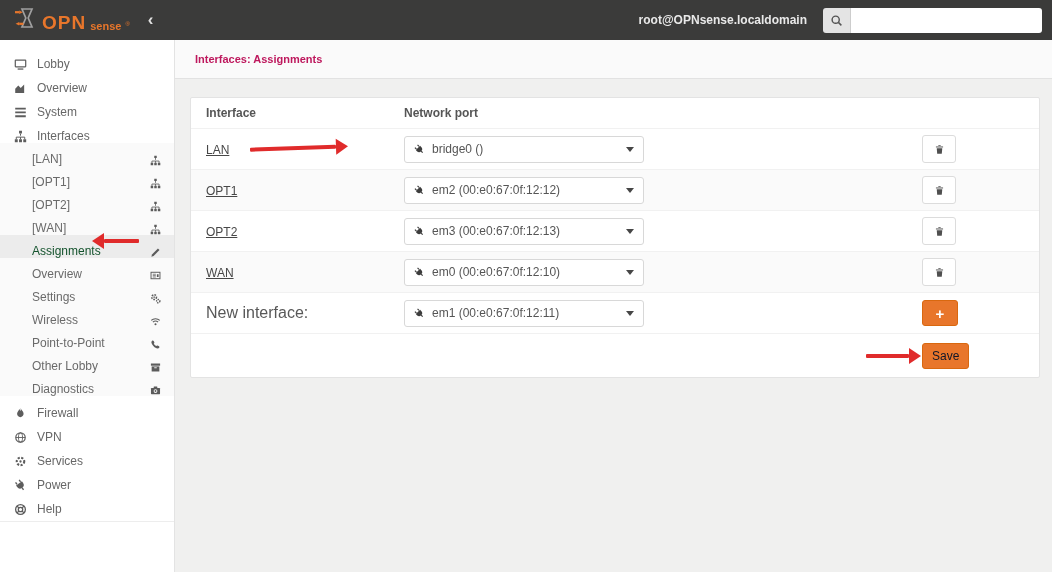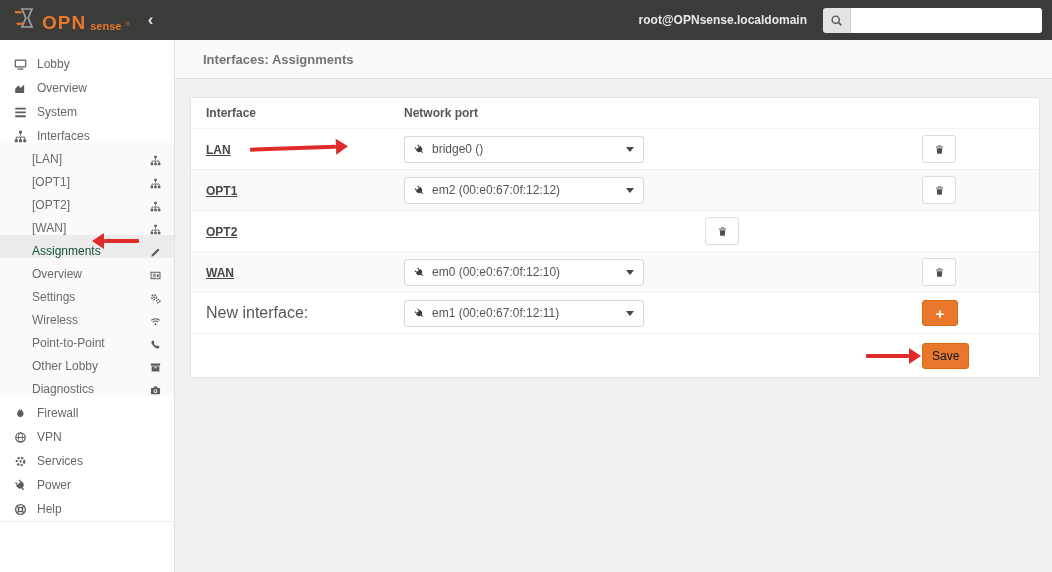--- a/index.html
+++ b/index.html
@@ -36,30 +36,30 @@
   .nico{width:15px;display:flex;justify-content:center;color:#5d5d5d;flex:none;}
   .nico-r{margin-left:auto;color:#5b5b5b;display:flex;flex:none;}
   .nlabel{white-space:nowrap;}
   .sidebar-divider{border-top:1px solid #ededed;margin-top:5px;}
   .i{width:13px;height:13px;display:block;}
   .i-sm{width:11px;height:11px;display:block;}
 
   
   .titlebar{height:39px;background:#fafafa;border-bottom:1px solid #e2e2e2;
             display:flex;align-items:center;padding-left:16px;flex:none;}
-  .titlebar h1{margin:12px;font-size:13px;font-weight:bold;color:#737373;}
+  .titlebar h1{margin:4px;font-size:11px;font-weight:bold;color:#be185d;}
   .content{flex:1;padding:18px 12px 0 15px;}
   .card{background:#fff;border:1px solid #e3e3e3;border-radius:2px;width:850px;}
 
   .trow{display:grid;grid-template-columns:160px 263px 1fr 117px;align-items:center;
         padding-left:15px;min-height:41px;border-top:1px solid #f1f1f1;gap:38px;}
   .trow.alt{background:#fafafa;}
   .thead{min-height:30px;border-top:none;}
   .thead .th{font-size:12px;font-weight:bold;color:#565656;}
-  .iface-link{font-size:12px;font-weight:bold;color:#474747;text-decoration:underline;cursor:pointer;}
+  .iface-link{font-size:12px;font-weight:normal;color:#474747;text-decoration:underline;cursor:pointer;}
   .plain-label{font-size:16px;color:#585858;}
 
   .select{height:27px;width:240px;background:#fff;border:1px solid #d8d8d8;border-radius:3px;
           display:flex;align-items:center;gap:7px;padding:0 9px;font-size:12px;color:#555;cursor:pointer;}
   .plug-sm{color:#3d3d3d;display:flex;transform:rotate(-45deg);}
   .caret{margin-left:auto;width:0;height:0;border-left:4px solid transparent;
          border-right:4px solid transparent;border-top:5px solid #464646;}
 
   .cell-act{display:flex;}
   .btn-trash{width:34px;height:28px;background:#fff;border:1px solid #dcdcdc;border-radius:3px;
@@ -392,20 +392,33 @@
                       <path d="M2.8 3.6h10.4v1.4H2.8z" fill="currentColor"></path>
                       <path d="M4 6h8l-.7 8.2H4.7z" fill="currentColor"></path>
                     </svg>
                   </span>
                 </button>
             </div>
           </div>
 
           <div class="trow">
             <div><a class="iface-link">OPT2</a></div>
+            <div>
+              <div class="select">
+                <span class="plug-sm">
+                    <svg class="i-sm" viewBox="0 0 16 16">
+                      <path d="M5.3 1.3v3M10.7 1.3v3" stroke="currentColor" stroke-width="1.7"></path>
+                      <path d="M3.6 4.8h8.8v2.3a4.4 4.4 0 0 1-8.8 0z" fill="currentColor"></path>
+                      <path d="M8 11.3v3.2" stroke="currentColor" stroke-width="1.7"></path>
+                    </svg>
+                  </span>
+                <span>em3 (00:e0:67:0f:12:13)</span>
+                <span class="caret"></span>
+              </div>
+            </div>
             <div></div>
             <div class="cell-act">
               <button class="btn-trash">
                   <span>
                     <svg class="i-sm" viewBox="0 0 16 16">
                       <path d="M6.3 1.8h3.4v1.1H6.3z" fill="currentColor"></path>
                       <path d="M2.8 3.6h10.4v1.4H2.8z" fill="currentColor"></path>
                       <path d="M4 6h8l-.7 8.2H4.7z" fill="currentColor"></path>
                     </svg>
                   </span>

